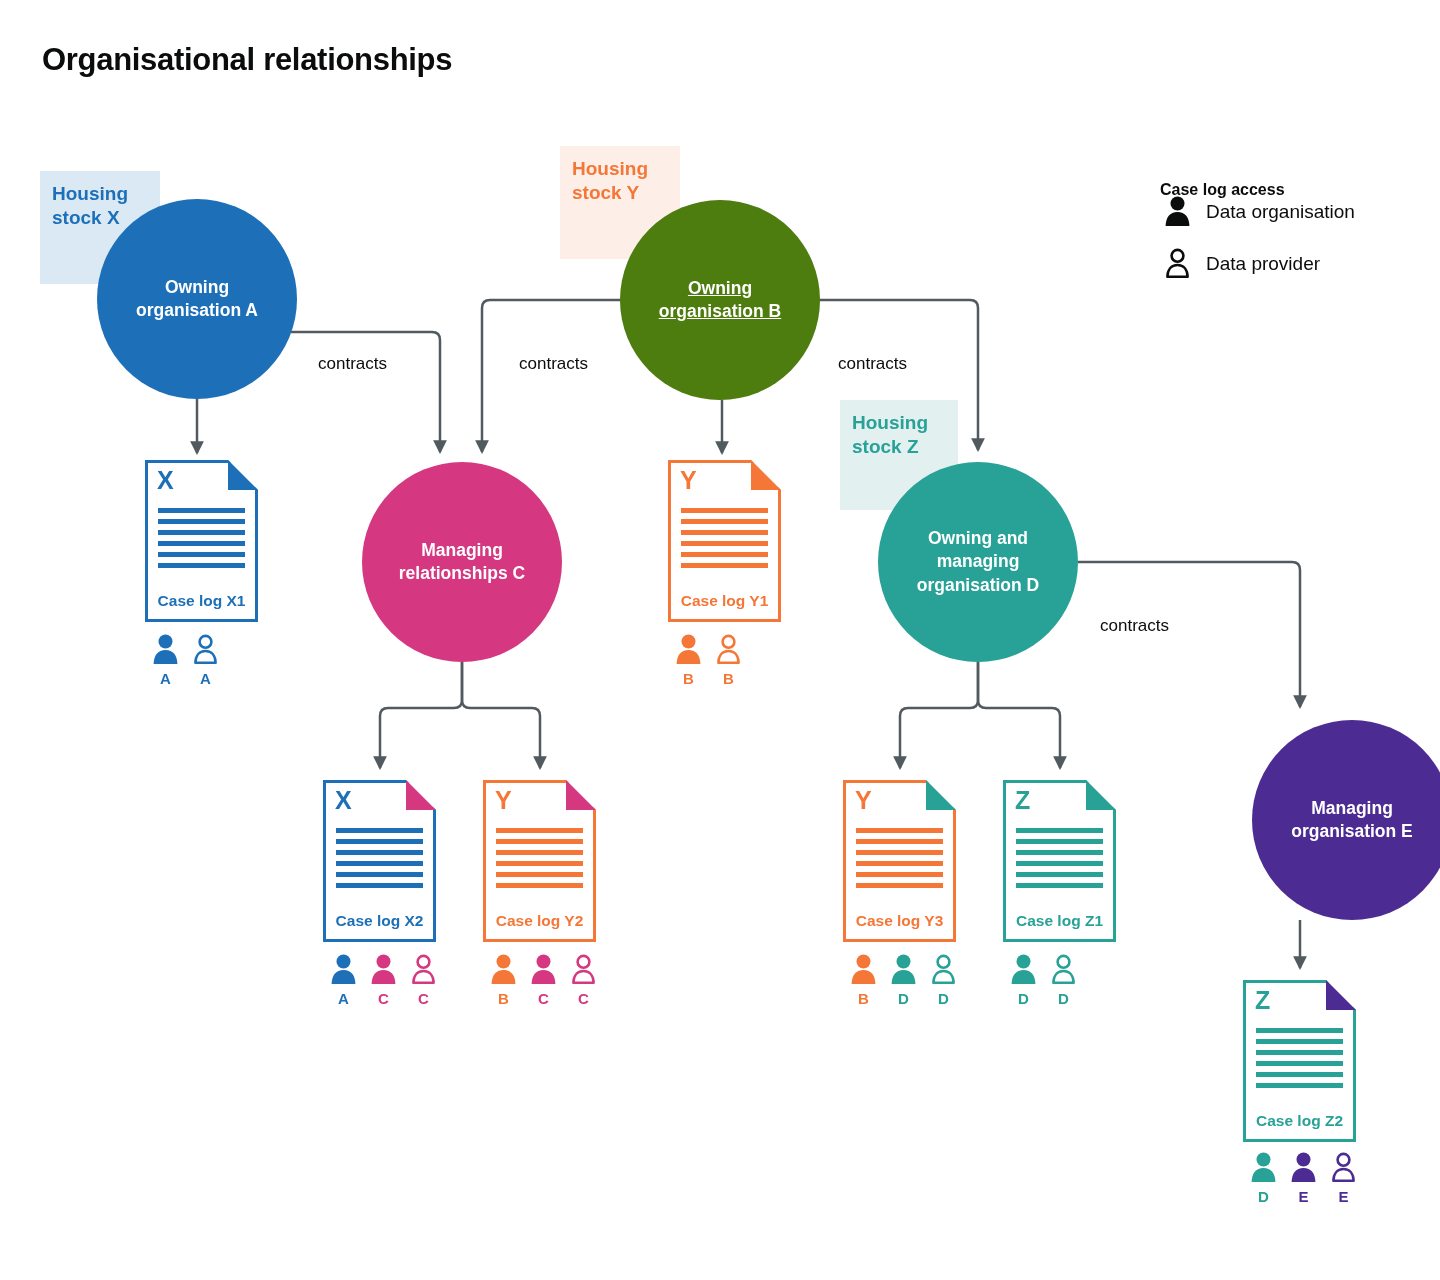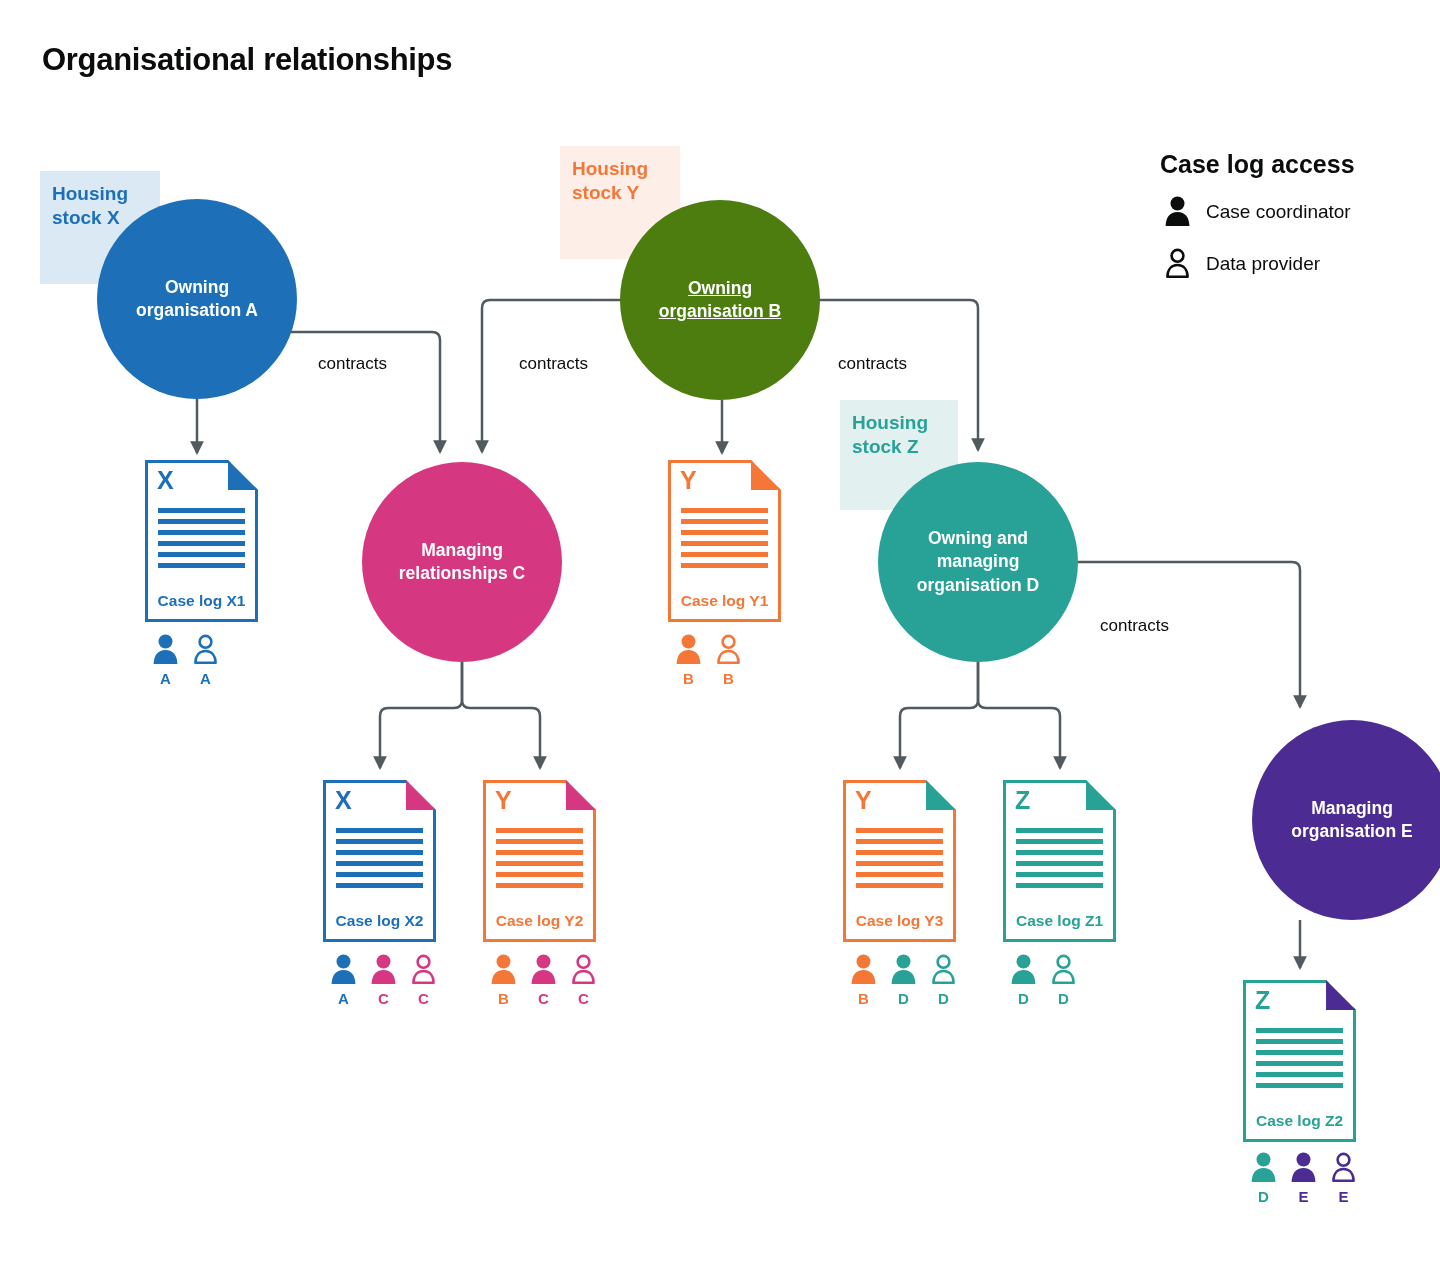--- a/index.html
+++ b/index.html
@@ -51,21 +51,21 @@
                    flex-direction:column; gap:6px; }
   .doc .doclines span { height:5px; background:var(--c); }
   .doc .doclabel { position:absolute; bottom:12px; left:0; right:0; text-align:center;
                    font-size:15.5px; font-weight:700; color:var(--c); }
 
   .access { display:flex; gap:7px; z-index:2; }
   .access-item { width:33px; display:flex; flex-direction:column; align-items:center; gap:5px; }
   .access-item svg { display:block; }
   .access-letter { font-size:15px; font-weight:700; }
 
-  .legend-title { font-size:25px; font-weight:700; }
+  .legend-title { font-size:16px; font-weight:700;margin-top:31px; }
   .legend-item { display:flex; align-items:center; gap:14px; font-size:19px; }
 </style>
 </head>
 <body>
 
 <svg width="0" height="0" style="position:absolute" aria-hidden="true">
   <defs>
     <g id="p-filled">
       <circle cx="14.5" cy="7.5" r="7" fill="currentColor"></circle>
       <path d="M14.5 16 C 6.8 16 2.8 21.5 2.6 30 L 26.4 30 C 26.2 21.5 22.2 16 14.5 16 Z" fill="currentColor"></path>
@@ -100,21 +100,21 @@
     </g>
   </svg>
 
   <h1 class="abs title">Organisational relationships</h1>
 
   <div class="abs legend-title" style="left:1160px; top:150px;">Case log access</div>
   <div class="abs legend-item" style="left:1163px; top:196px;">
     <svg viewBox="0 0 29 31" width="29" height="31" class="c-black">
         <use href="#p-filled"></use>
       </svg>
-    <span>Case coordinator</span>
+    <span>Data organisation</span>
   </div>
   <div class="abs legend-item" style="left:1163px; top:248px;">
     <svg viewBox="0 0 29 31" width="29" height="31" class="c-black">
         <use href="#p-outline"></use>
       </svg>
     <span>Data provider</span>
   </div>
 
   <div class="abs stock-box bg-blue c-blue" style="left:40px; top:140px;margin-top:31px;">
     <span>Housing stock X</span>

